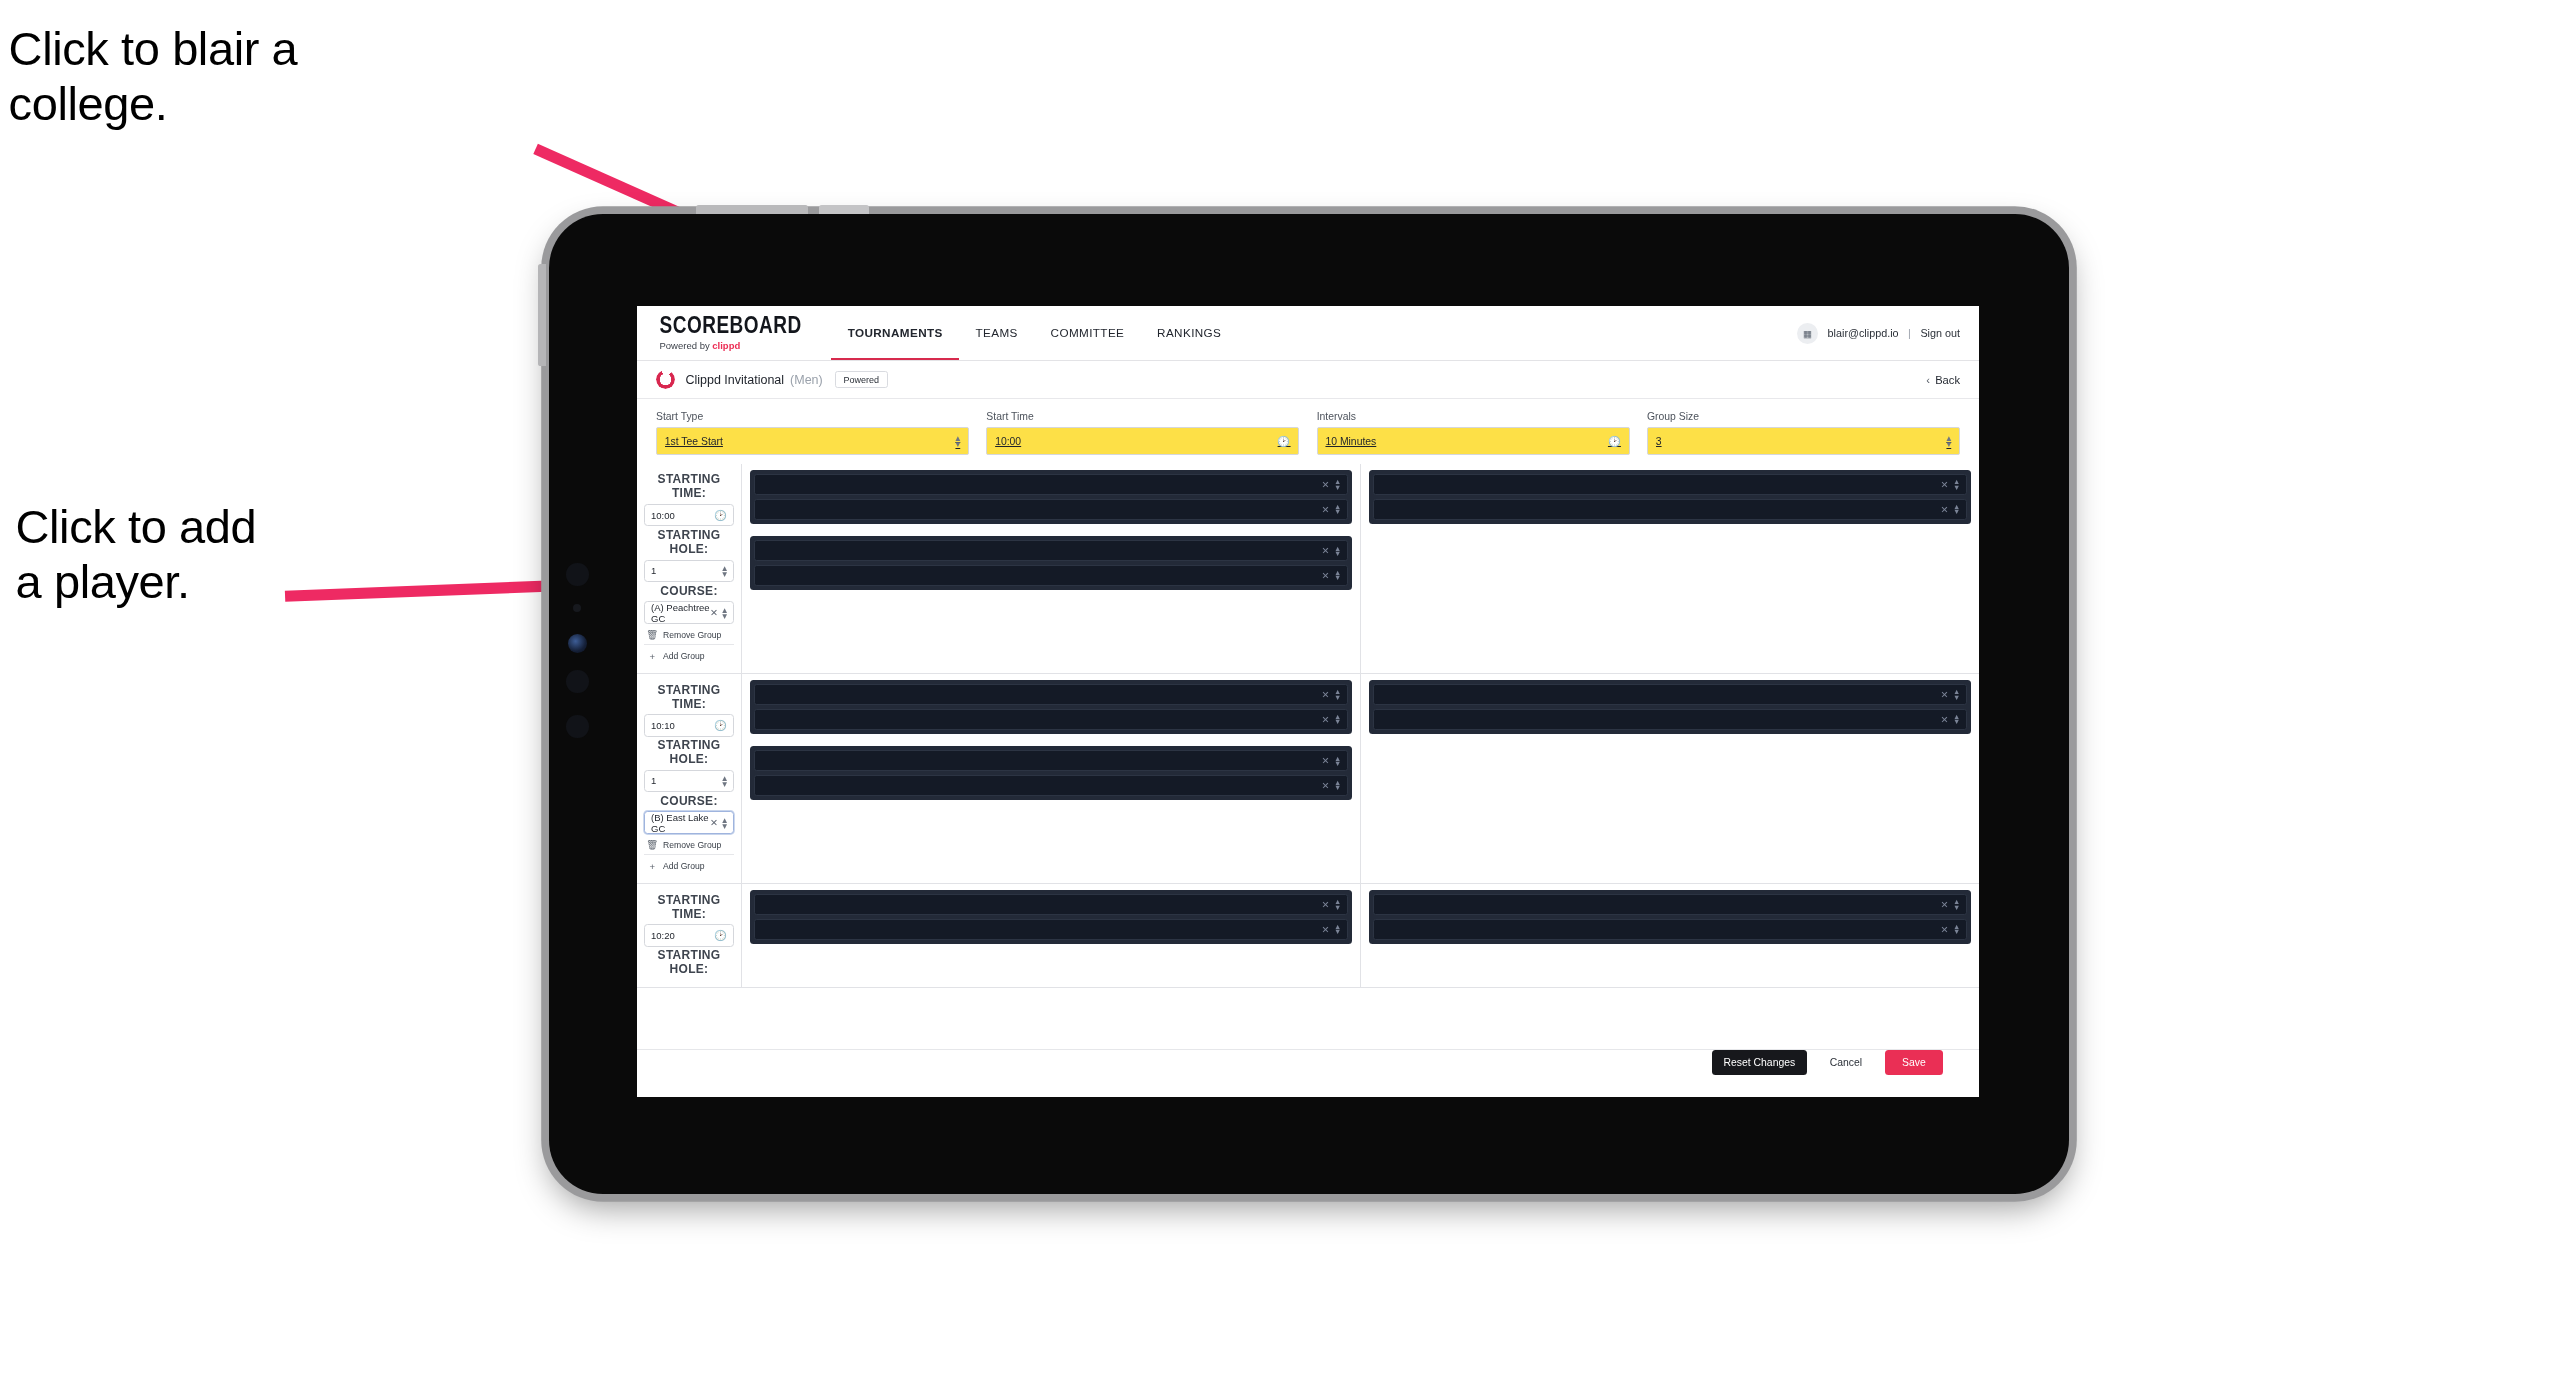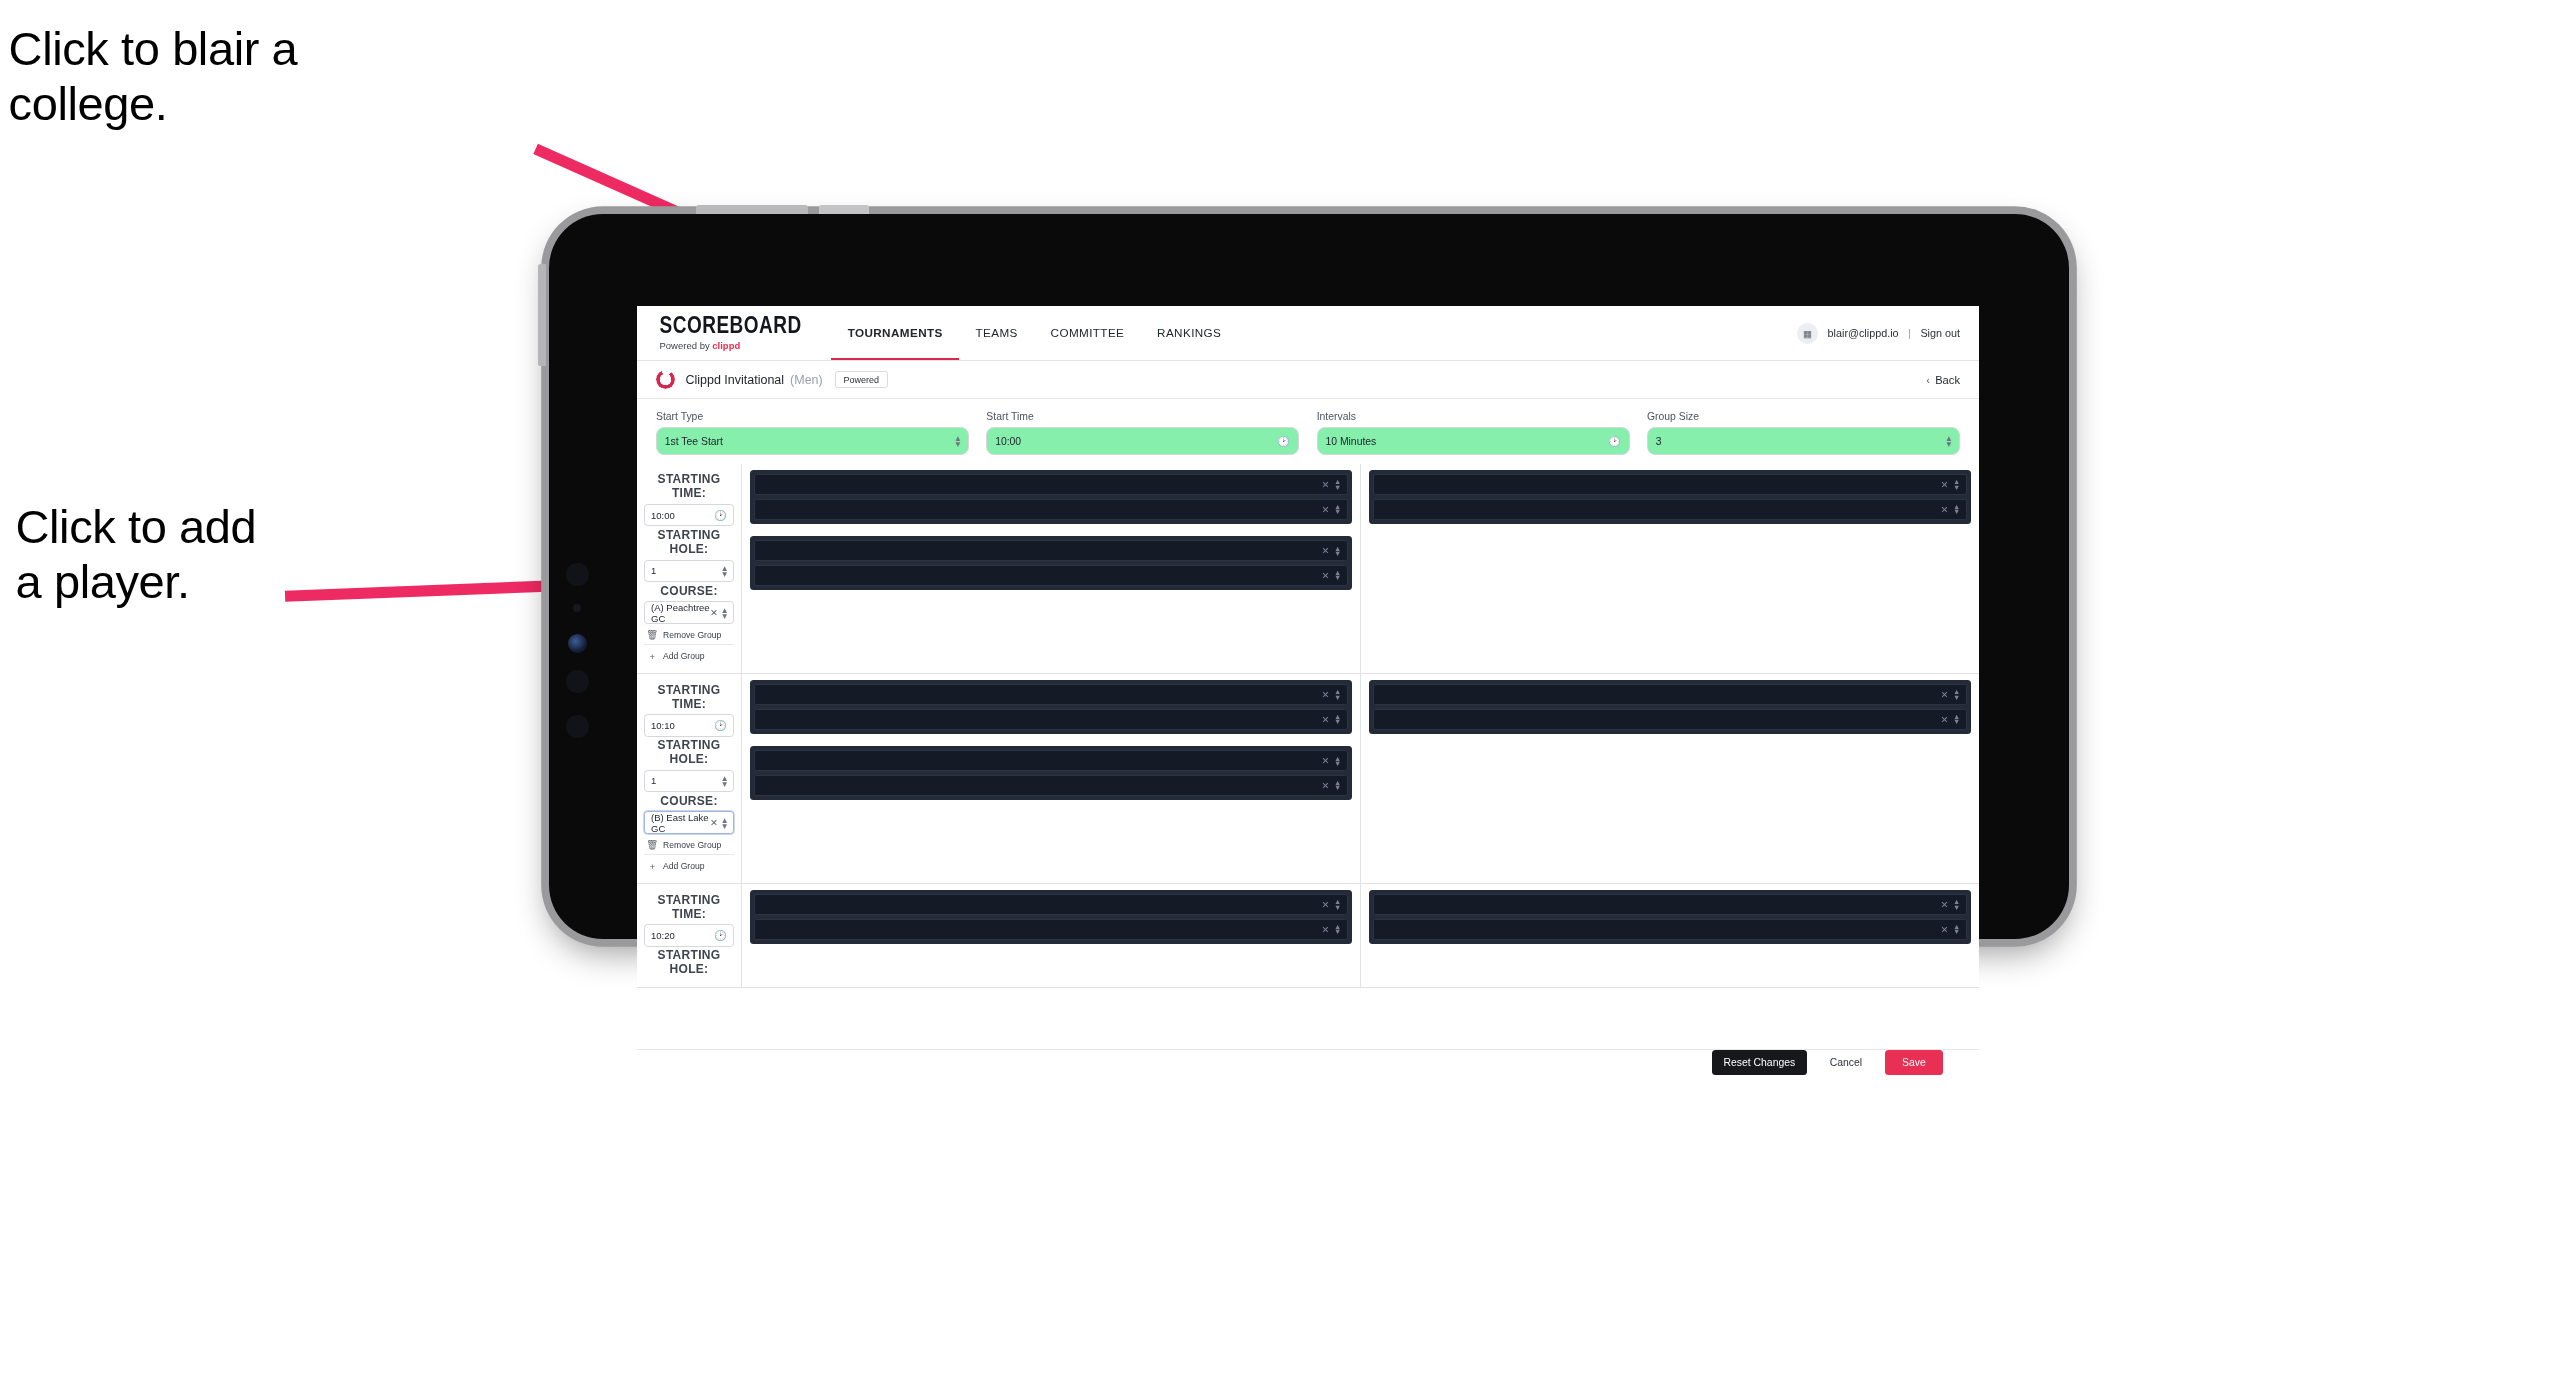--- a/index.html
+++ b/index.html
@@ -15,21 +15,21 @@
     font-family:"Liberation Sans", sans-serif;font-weight:400;
     white-space:pre-line;letter-spacing:-0.4px;
   }
   #annot-college{left:8.6px;top:21px;width:501px;}
   #annot-player{left:15.5px;top:499px;width:415px;}
 
   .arrow-svg{position:absolute;left:0;top:0;width:2576px;height:1386px;pointer-events:none;}
 
   
   .tablet{
-    position:absolute;left:549px;top:214px;width:1520px;height:725px;
+    position:absolute;left:549px;top:214px;width:1520px;height:980px;
     background:#0a0a0a;border-radius:54px;
     box-shadow:0 0 0 7.8px #9a9a9c, 0 14px 33px rgba(0,0,0,.38);
   }
   .tablet-top-btn{
     position:absolute;top:-9.5px;left:147px;width:112px;height:9.5px;
     background:#b9b9bb;border-radius:2.6px 2.6px 0 0;
   }
   .tablet-top-btn2{
     position:absolute;top:-9.5px;left:270px;width:50px;height:9.5px;
     background:#c4c4c6;border-radius:2.6px 2.6px 0 0;
@@ -101,22 +101,22 @@
   .back-link{
     margin-left:auto;font-size:11.2px;color:#262b33;display:flex;align-items:center;gap:5.2px;cursor:pointer;
   }
   .chev{font-size:11.2px;color:#555c66;}
 
   
   .controls{display:flex;padding:12px 19px 8.6px 19px;gap:17.3px;background:#fff;justify-content:space-between;}
   .ctrl{flex:1;display:flex;flex-direction:column;}
   .ctrl-label{font-size:10.4px;color:#4d535c;margin-bottom:5.2px;}
   .field{
-    height:26px;border:0.9px solid #d5d7dc;border-radius:8px;background:#86efac;
-    display:flex;align-items:center;padding:0 7.8px;font-size:10.4px;color:#1e222a;
+    height:26px;border:0.9px solid #d5d7dc;border-radius:2px;background:#fde047;
+    display:flex;align-items:center;padding:0 7.8px;font-size:10.4px;color:#1e222a;text-decoration:underline;
   }
   .field .val{flex:1;overflow:hidden;white-space:nowrap;}
   .ico{color:#6f7682;font-size:10.4px;display:flex;align-items:center;}
   .stepper{display:flex;flex-direction:column;line-height:.62;color:#6f7682;font-size:9.5px;}
 
   
   .thead{display:flex;background:#4a505e;color:#fff;height:22.5px;align-items:stretch;margin:5.2px 0 0 0;}
   .th{display:flex;align-items:center;justify-content:center;font-size:10px;letter-spacing:0.3px;}
   .th-tee{width:105px;border-right:0.9px solid #5d6373;}
   .th-t1{width:inherit;flex:1;border-right:0.9px solid #5d6373;}

